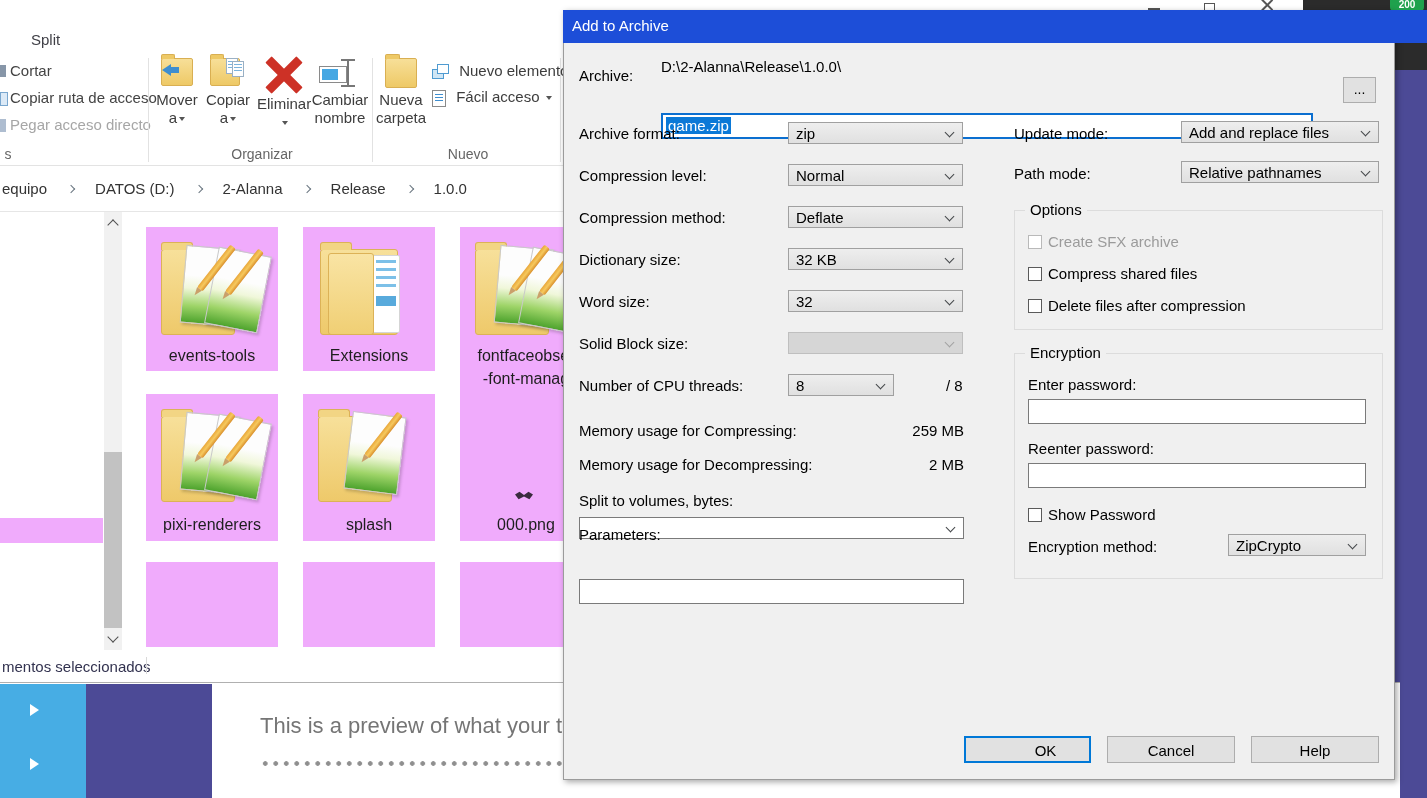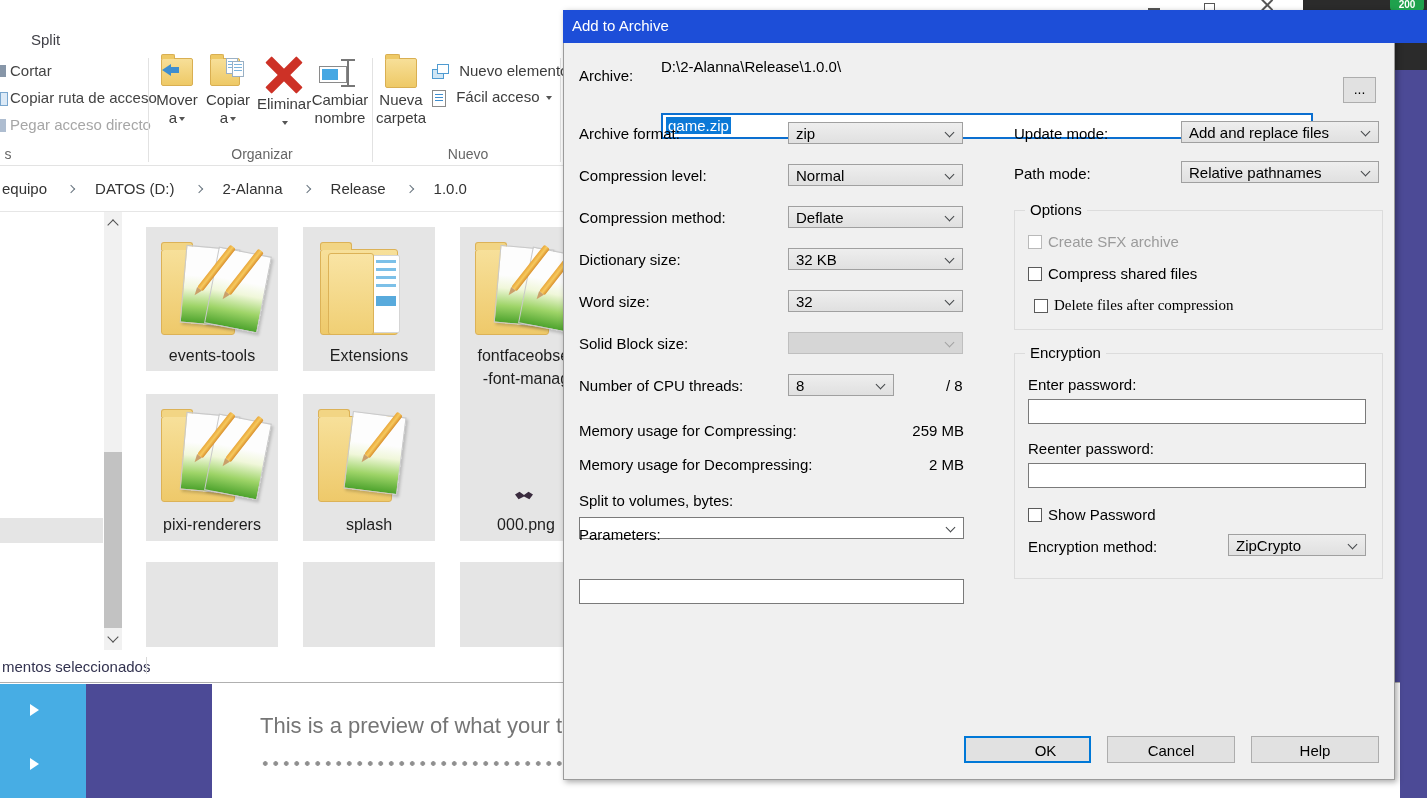--- a/index.html
+++ b/index.html
@@ -62,21 +62,21 @@
   .c-copy{position:absolute;left:0;width:6px;height:12px;border:1px solid #7aa7cf;background:#dcEAf7;}
   .c-paste{position:absolute;left:0;width:6px;height:13px;background:#aebdd0;}
 
   
   .crumbbar{position:absolute;left:0;top:166px;width:100%;height:45px;border-bottom:1px solid #e6e6e6;}
   .crumbs{position:absolute;left:2px;top:14px;display:flex;align-items:center;gap:21px;font-size:15px;color:#333;}
   .crumb-chev{width:5px;height:5px;border-right:1.5px solid #68747f;border-bottom:1.5px solid #68747f;
               transform:rotate(-45deg);margin-top:1px;}
 
   
-  .tile{position:absolute;background:#e5e5e5;}
+  .tile{position:absolute;background:#f0abfc;}
   .tile-label{position:absolute;left:0;width:100%;text-align:center;font-size:16px;color:#1e1e1e;white-space:nowrap;overflow:hidden;}
   .ficon{position:absolute;left:11px;top:8px;width:110px;height:108px;}
   .fold-back{position:absolute;left:4px;top:14px;width:72px;height:84px;background:linear-gradient(#f7e09a,#eec96a);
              border:1px solid #dcb257;border-radius:3px;}
   .fold-back::before{content:"";position:absolute;top:-8px;left:-1px;width:30px;height:7px;background:#f2d584;
              border:1px solid #dcb257;border-bottom:none;border-radius:3px 3px 0 0;}
   .page{position:absolute;width:52px;height:76px;border:1px solid #c9c9c9;box-shadow:2px 2px 3px rgba(0,0,0,.18);
         background:linear-gradient(180deg,#fdfdfd 38%,#f0f7da 55%,#9ed468 78%,#4da32d 100%);}
   .pageA{left:26px;top:12px;transform:rotate(5deg);}
   .pageB{left:54px;top:16px;transform:rotate(11deg);}
@@ -424,21 +424,21 @@
     <div class="groupbox" style="left:450px;top:199px;width:367px;height:118px;">
       <span class="legend">Options</span>
       <div class="cbx-row dis" style="left:13px;top:22px;">
         <span class="cbx dis"></span>
         <span>Create SFX archive</span>
       </div>
       <div class="cbx-row" style="left:13px;top:54px;">
         <span class="cbx"></span>
         <span>Compress shared files</span>
       </div>
-      <div class="cbx-row" style="left:19px;top:86px;font-family:Liberation Serif, serif;">
+      <div class="cbx-row" style="left:13px;top:86px;">
         <span class="cbx"></span>
         <span>Delete files after compression</span>
       </div>
     </div>
 
     <div class="groupbox" style="left:450px;top:342px;width:367px;height:224px;">
       <span class="legend">Encryption</span>
       <div class="lbl" style="left:13px;top:22px;">Enter password:</div>
       <input class="tinput" style="left: 13px; top: 45px; width: 338px; height: 25px;" type="password">
       <div class="lbl" style="left:13px;top:86px;">Reenter password:</div>

